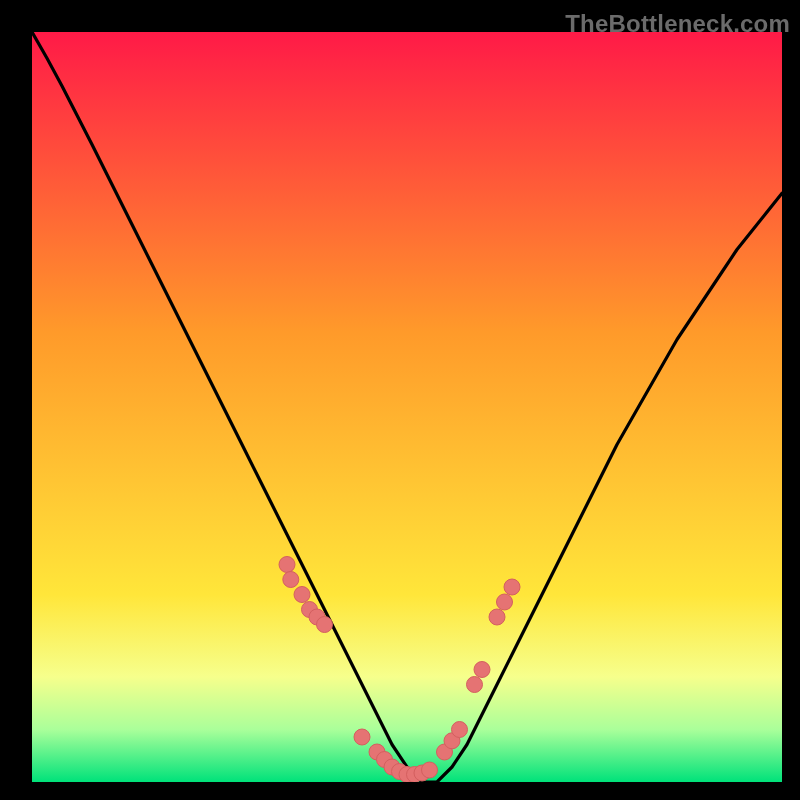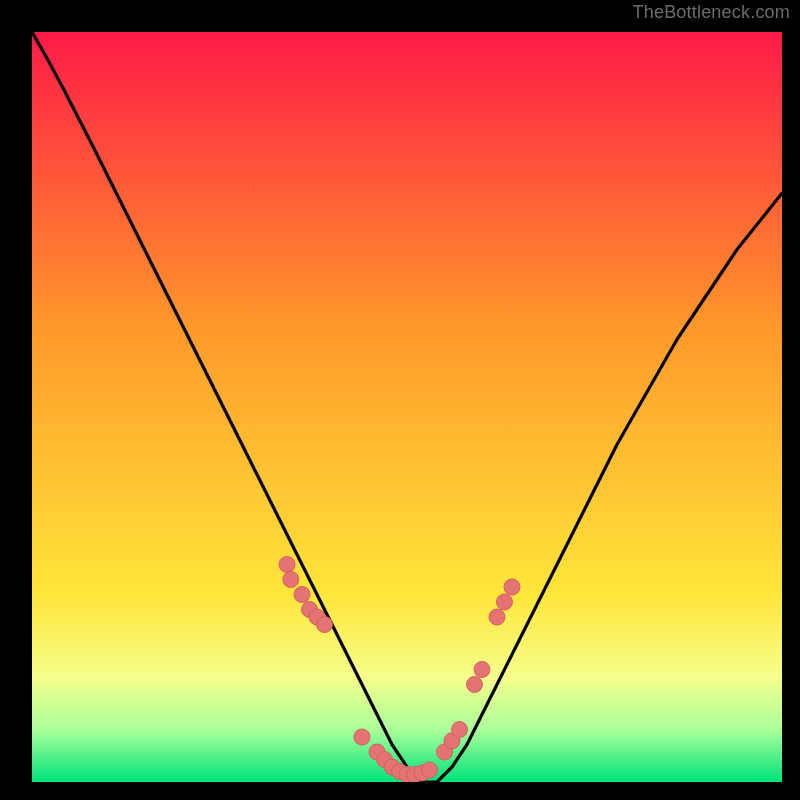--- a/index.html
+++ b/index.html
@@ -1,18 +1,18 @@
 <!DOCTYPE html>
 <html><head>
 <meta charset="utf-8">
 <style>
 html,body{margin:0;padding:0}
 body{width:800px;height:800px;background:#000;position:relative;font-family:Arial,Helvetica,sans-serif}
 .plot{position:absolute;left:32px;top:32px;width:750px;height:750px}
-.watermark{position:absolute;right:10px;top:2px;color:#6b6b6b;font-size:18px;font-weight:400;letter-spacing:.2px}
+.watermark{position:absolute;right:10px;top:10px;color:#6b6b6b;font-size:24px;font-weight:700;letter-spacing:.2px}
 svg{display:block}
 </style>
 </head>
 <body>
 
 <div class="watermark">TheBottleneck.com</div>
 
 <div class="plot">
 <svg width="750" height="750" viewBox="0 0 750 750">
   <defs>

